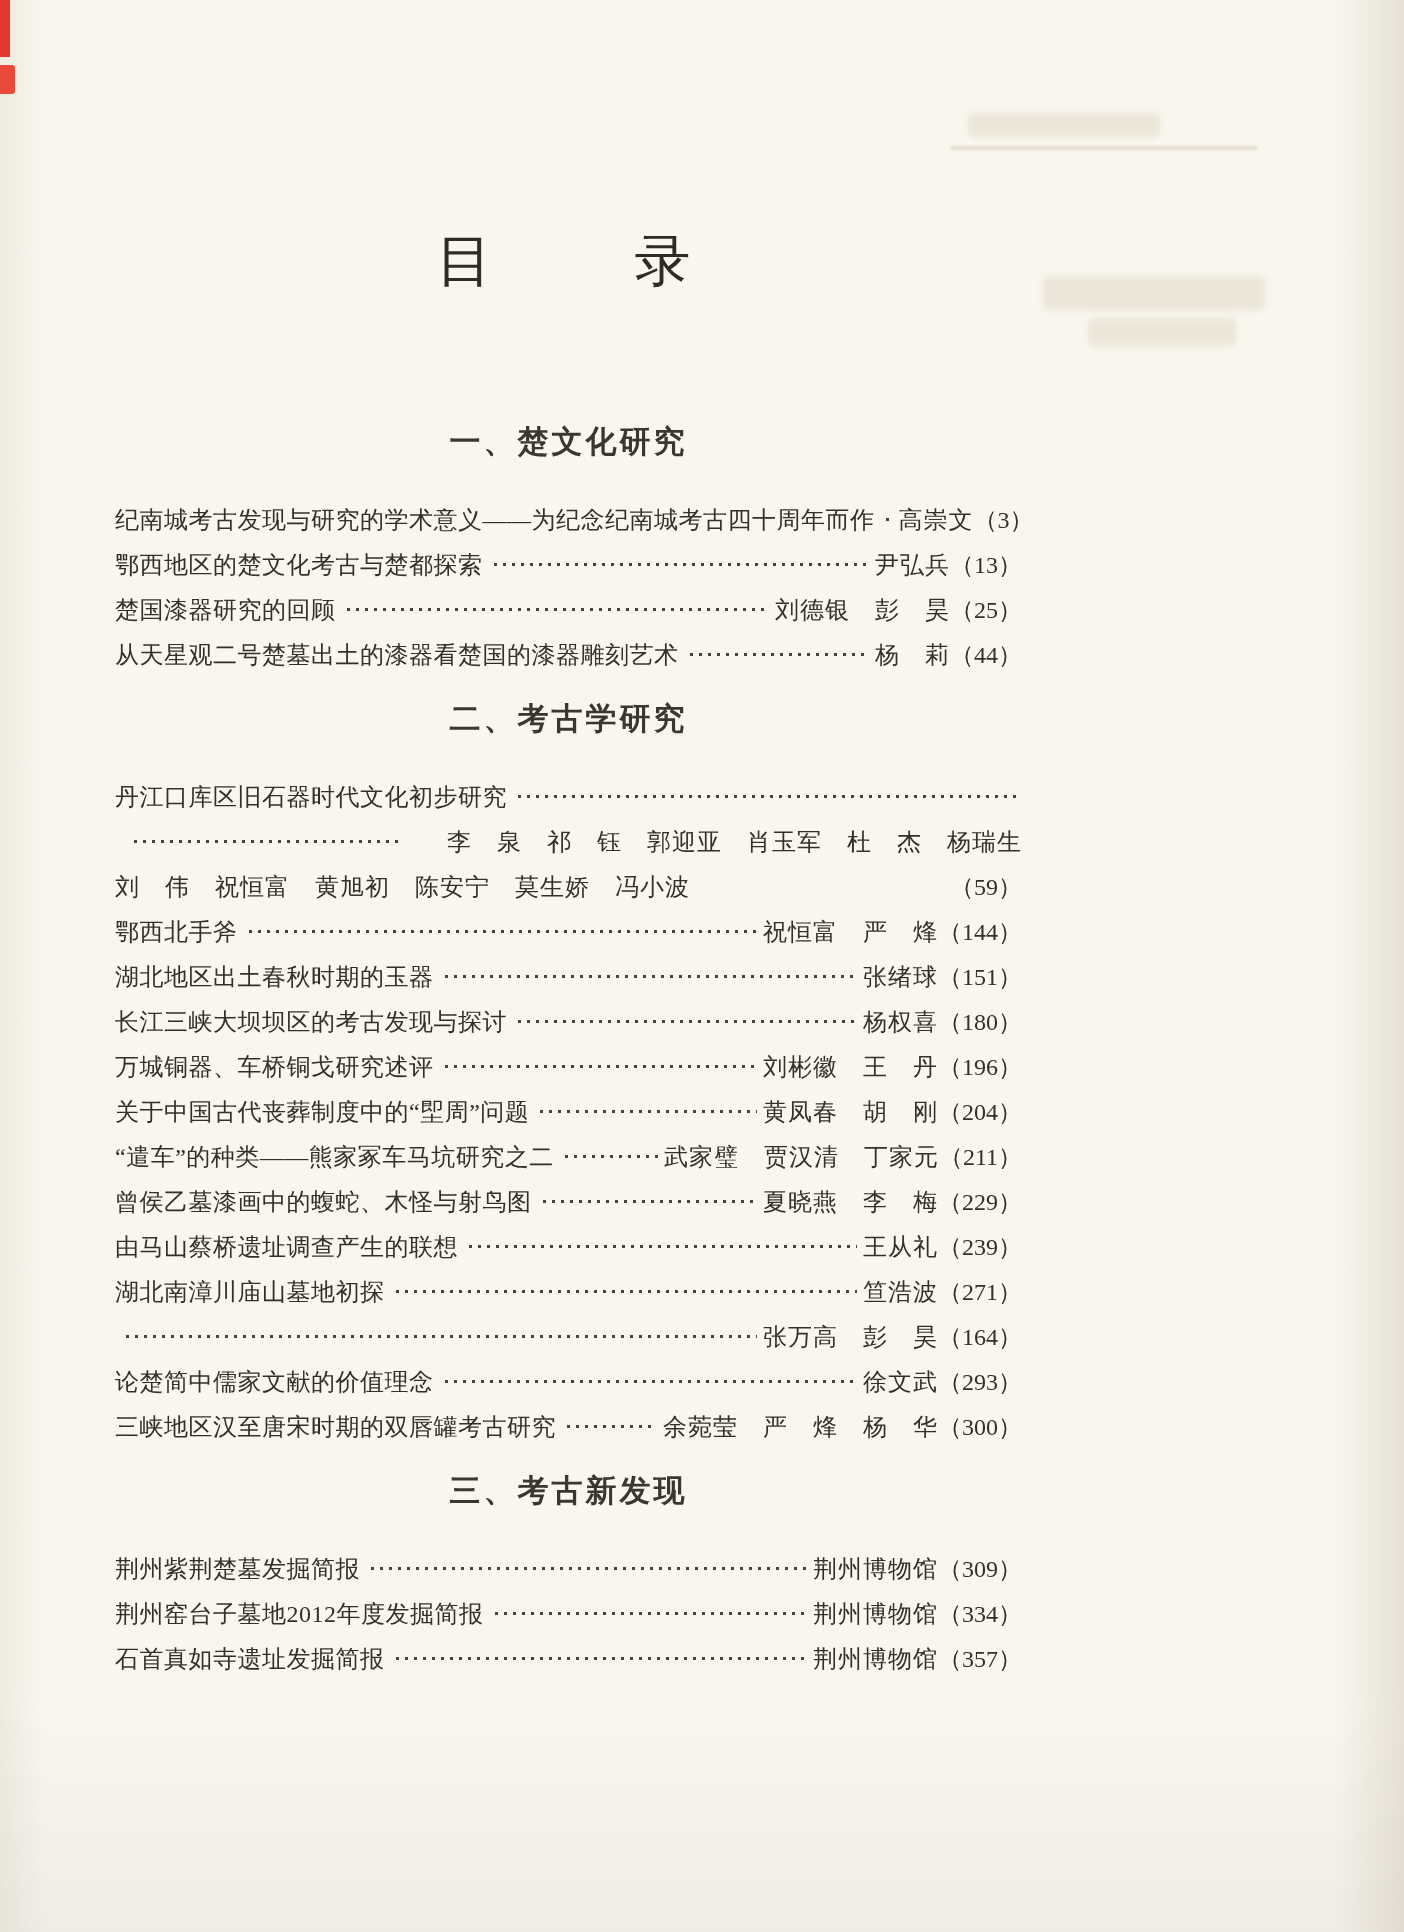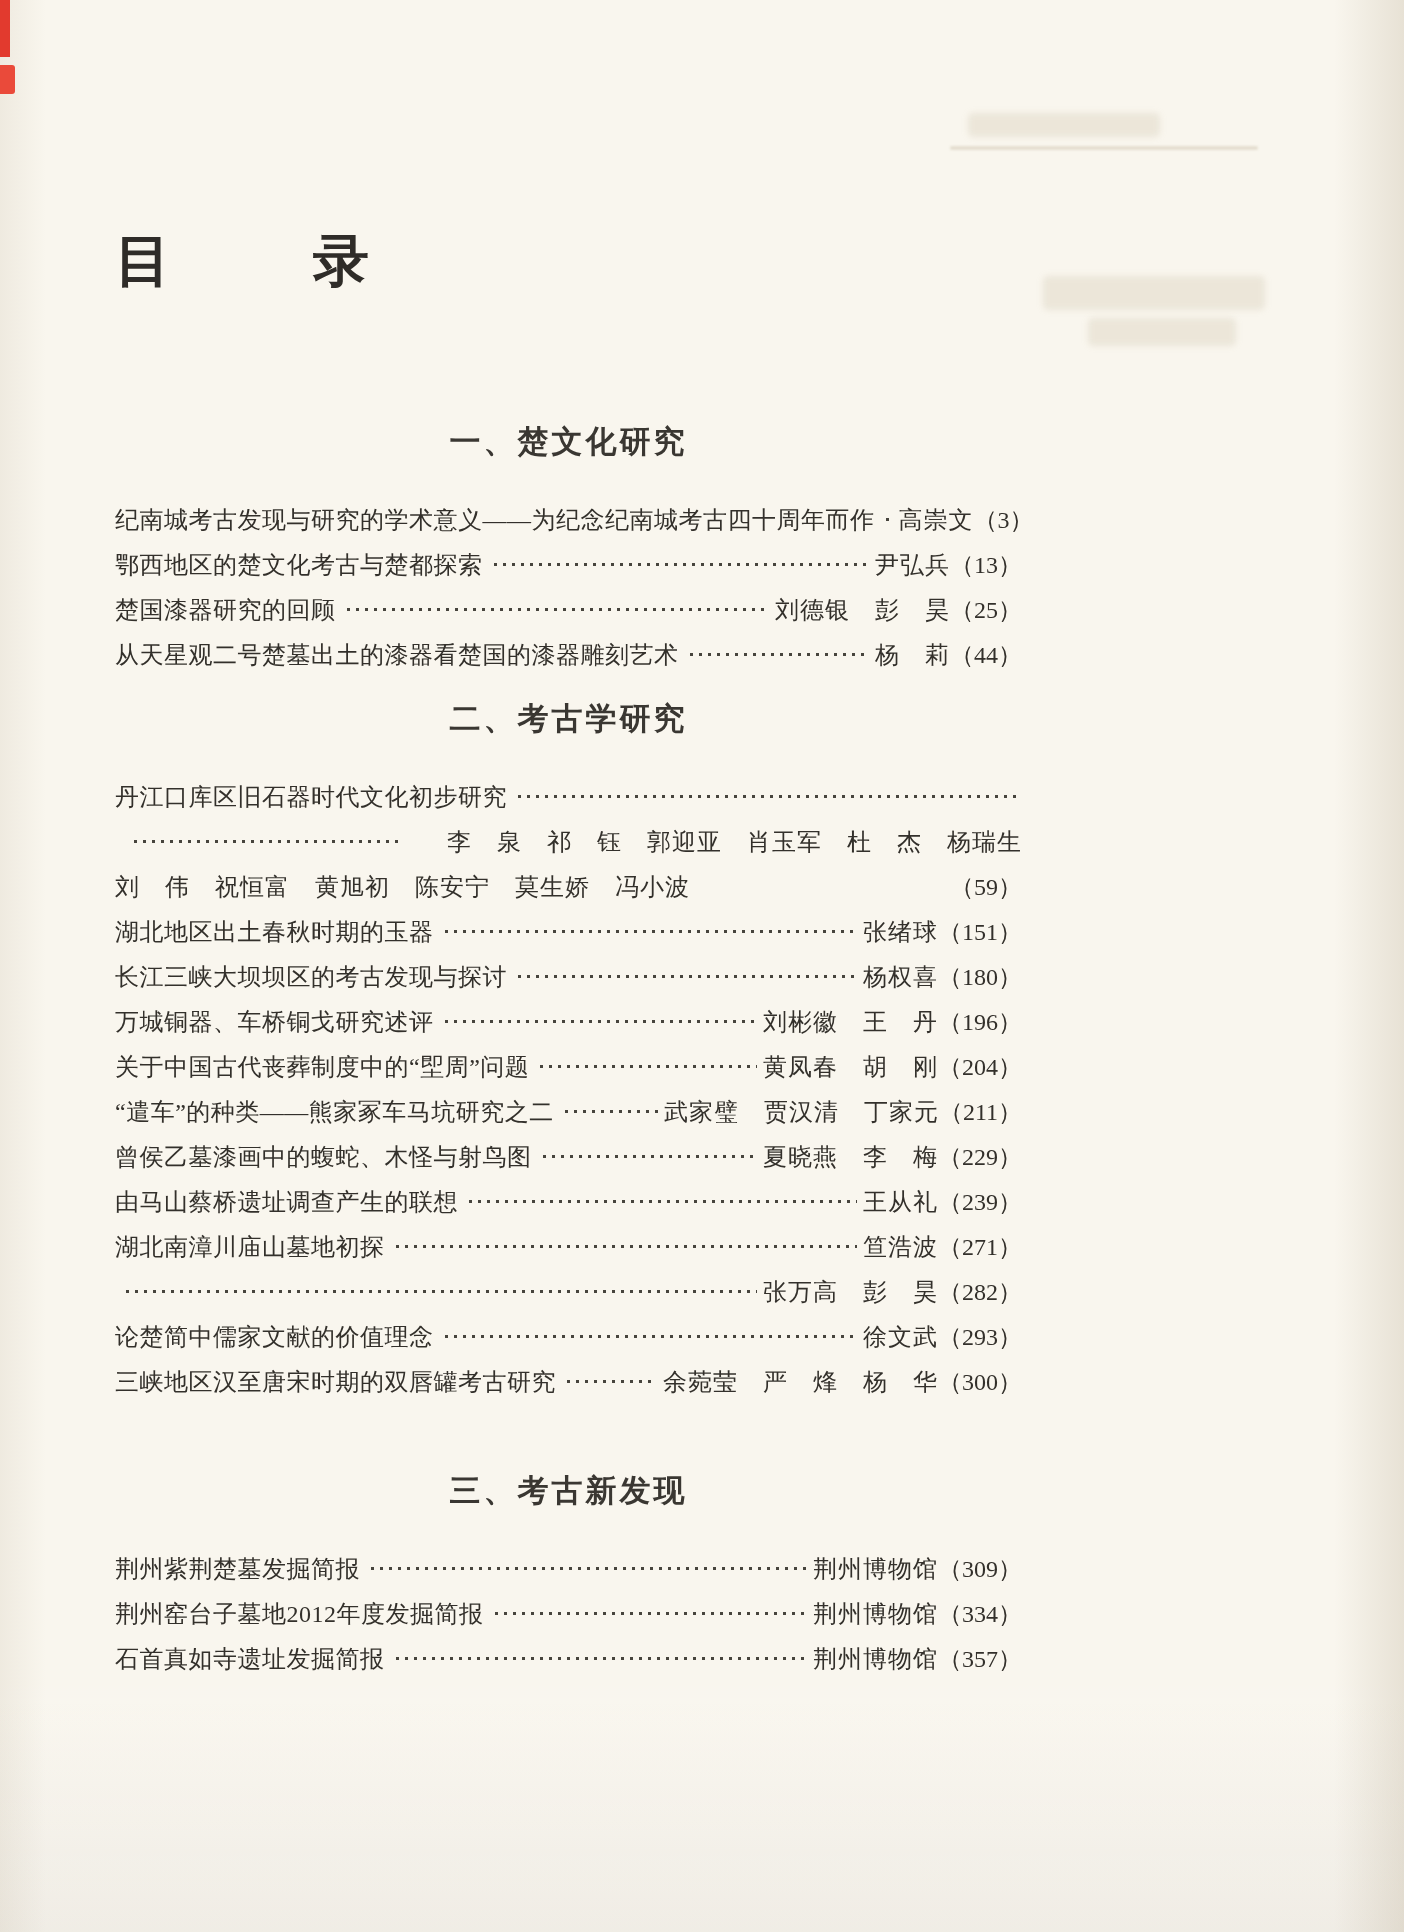--- a/index.html
+++ b/index.html
@@ -26,21 +26,21 @@
 
   
   .bleed{position:absolute;background:rgba(168,148,112,.16);filter:blur(3px);border-radius:5px;}
   .bleed.b1{left:968px;top:113px;width:192px;height:24px;}
   .bleed.b2{left:950px;top:146px;width:308px;height:4px;filter:blur(1px);background:rgba(160,140,105,.22);}
   .bleed.b3{left:1043px;top:276px;width:222px;height:34px;}
   .bleed.b4{left:1088px;top:318px;width:148px;height:28px;}
 
   .doc-title{
     position:absolute;left:115px;top:224px;width:907px;margin:0;
-    font-size:56px;font-weight:700;letter-spacing:10px;
+    text-align:center;font-size:56px;font-weight:400;letter-spacing:10px;
     color:#2f2c28;
   }
 
   .toc-section{position:absolute;left:115px;width:907px;}
   .sec-0{top:421px;}
   .sec-1{top:698px;}
   .sec-2{top:1470px;}
 
   .section-heading{
     margin:0 0 34px 0;text-align:center;
@@ -118,20 +118,26 @@
     <div class="toc-row cont1">
       <span class="leader"></span>
       <span class="toc-authors">李　泉　祁　钰　郭迎亚　肖玉军　杜　杰　杨瑞生</span>
     </div>
     <div class="toc-row cont2">
       <span class="toc-authors">刘　伟　祝恒富　黄旭初　陈安宁　莫生娇　冯小波</span>
       <span class="toc-page">（59）</span>
     </div>
 
     <div class="toc-row">
+      <span class="toc-title">鄂西北手斧</span>
+      <span class="leader"></span>
+      <span class="toc-authors">祝恒富　严　烽</span>
+      <span class="toc-page">（144）</span>
+    </div>
+    <div class="toc-row">
       <span class="toc-title">湖北地区出土春秋时期的玉器</span>
       <span class="leader"></span>
       <span class="toc-authors">张绪球</span>
       <span class="toc-page">（151）</span>
     </div>
     <div class="toc-row">
       <span class="toc-title">长江三峡大坝坝区的考古发现与探讨</span>
       <span class="leader"></span>
       <span class="toc-authors">杨权喜</span>
       <span class="toc-page">（180）</span>
@@ -168,21 +174,21 @@
     </div>
     <div class="toc-row">
       <span class="toc-title">湖北南漳川庙山墓地初探</span>
       <span class="leader"></span>
       <span class="toc-authors">笪浩波</span>
       <span class="toc-page">（271）</span>
     </div>
     <div class="toc-row">
       <span class="leader"></span>
       <span class="toc-authors">张万高　彭　昊</span>
-      <span class="toc-page">（282）</span>
+      <span class="toc-page">（164）</span>
     </div>
     <div class="toc-row">
       <span class="toc-title">论楚简中儒家文献的价值理念</span>
       <span class="leader"></span>
       <span class="toc-authors">徐文武</span>
       <span class="toc-page">（293）</span>
     </div>
     <div class="toc-row">
       <span class="toc-title">三峡地区汉至唐宋时期的双唇罐考古研究</span>
       <span class="leader"></span>

